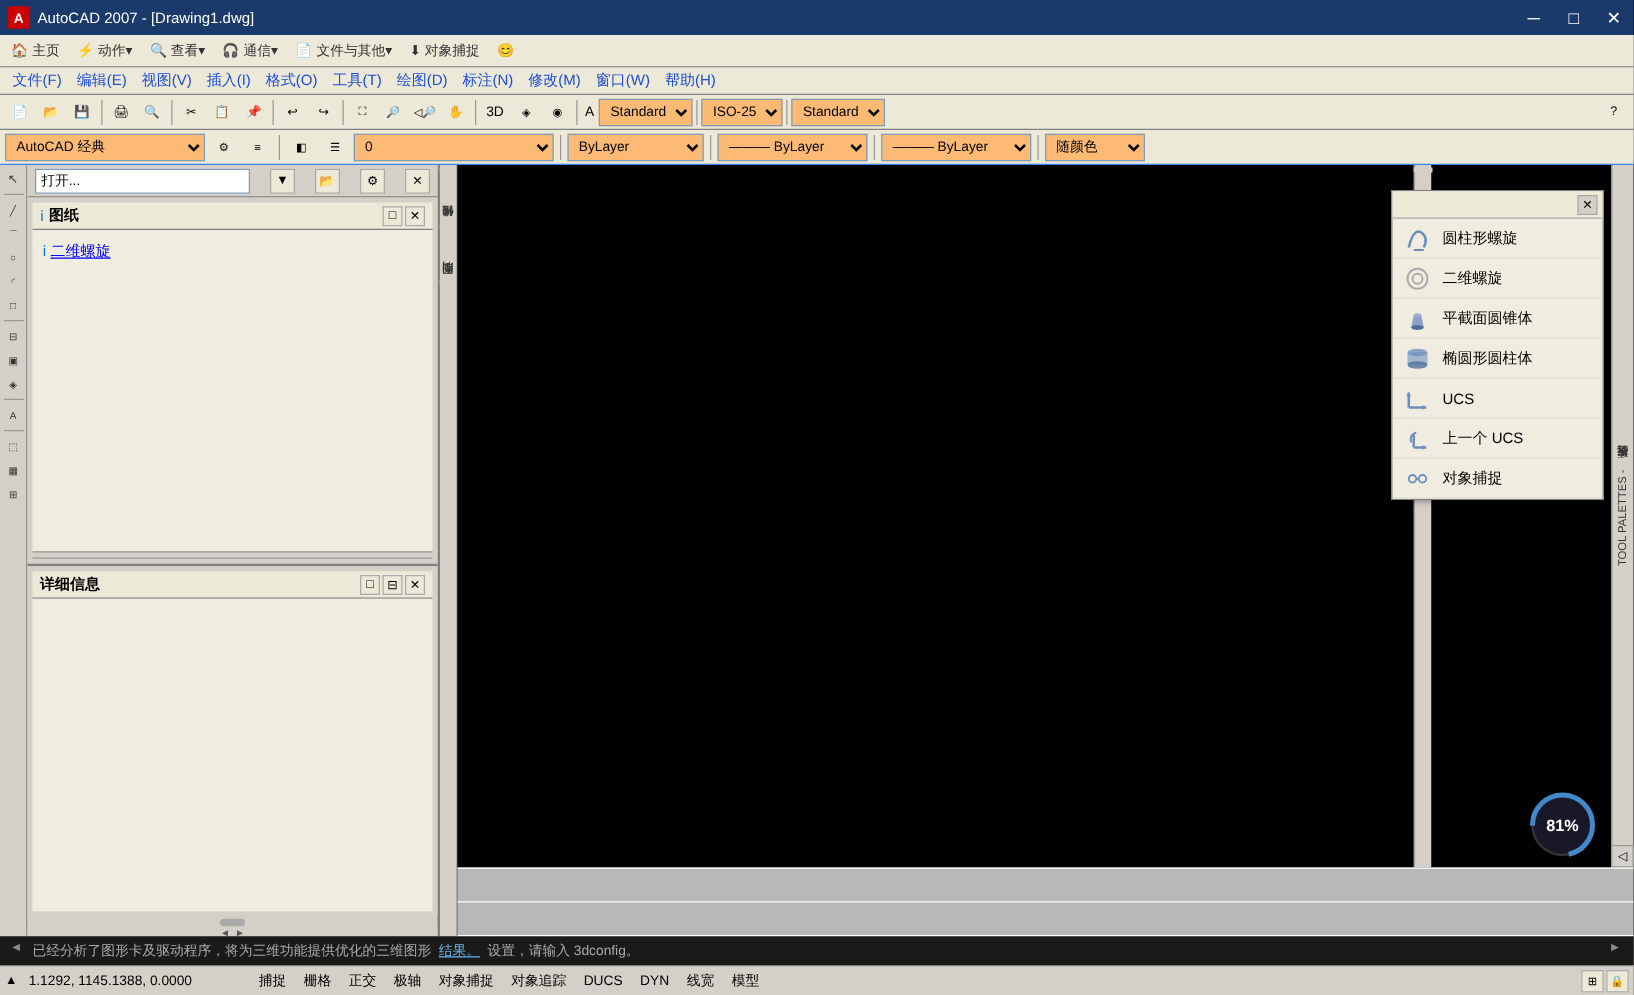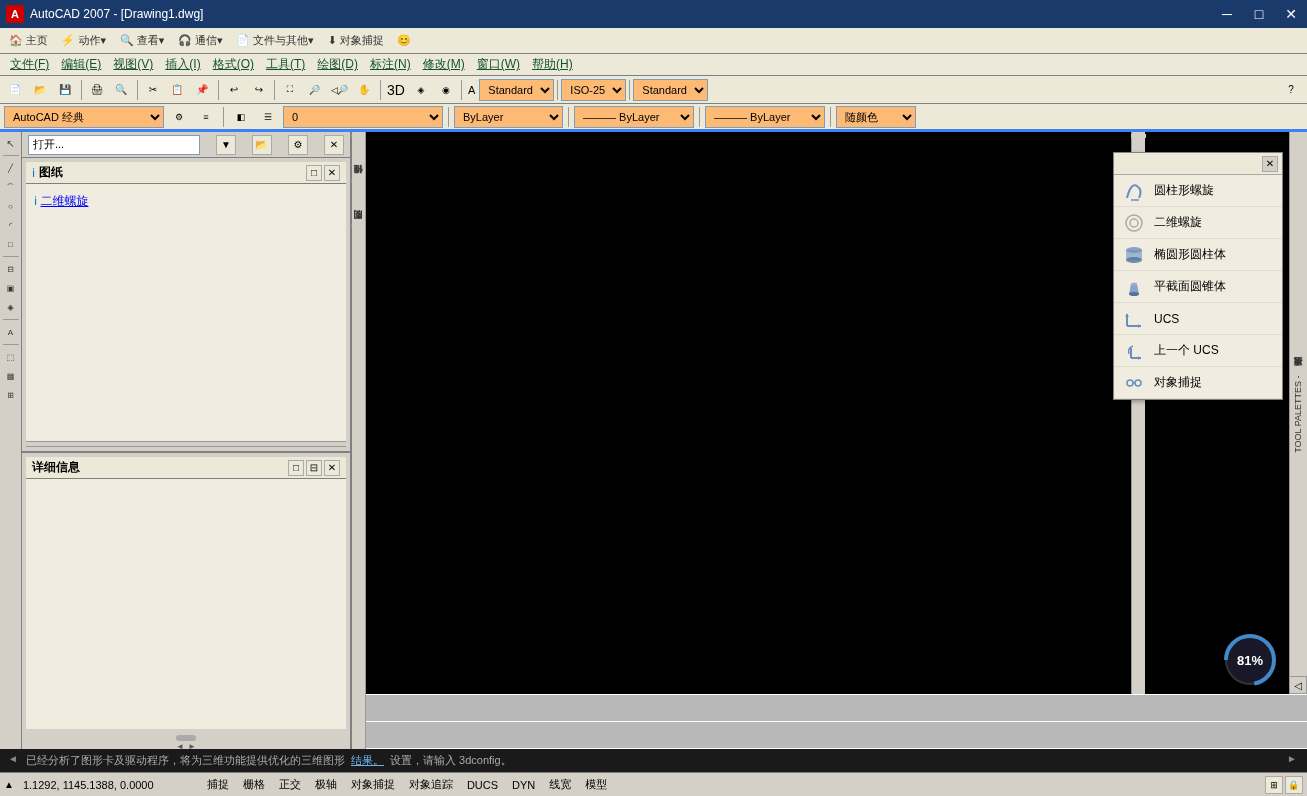--- a/index.html
+++ b/index.html
@@ -20,21 +20,21 @@
       height: 26px; background: #ece9d8; display: flex; align-items: center;
       border-bottom: 1px solid #808080; padding: 0 4px; gap: 4px;
     }
     .ib-btn { height: 22px; display: flex; align-items: center; gap: 3px; cursor: pointer; padding: 0 4px; font-size: 11px; color: #333; border: 1px solid transparent; }
 
     
     #menu-bar {
       height: 22px; background: #ece9d8; display: flex; align-items: center;
       border-bottom: 1px solid #808080; padding: 0 4px;
     }
-    .menu-item { padding: 2px 6px; cursor: pointer; font-size: 12px; color: #14532d; height: 20px; display: flex; align-items: center; text-decoration: underline; }
+    .menu-item { padding: 2px 6px; cursor: pointer; font-size: 12px; color: #1d4ed8; height: 20px; display: flex; align-items: center; }
 
     
     #main-toolbar {
       height: 28px; background: #ece9d8; display: flex; align-items: center;
       border-bottom: 1px solid #808080; padding: 0 4px; gap: 1px;
     }
     .tb-btn { height: 24px; min-width: 24px; background: #ece9d8; border: 1px solid transparent; cursor: pointer; display: flex; align-items: center; justify-content: center; font-size: 10px; }
     .tb-sep { width: 1px; height: 20px; background: #999; margin: 0 2px; }
     .tb-combo { height: 22px; background: #fdba74; border: 1px solid #7f9db9; font-size: 11px; padding: 0 4px; cursor: pointer; }
 
@@ -128,21 +128,21 @@
     #layout-area {
       position: absolute; bottom: 0; left: 0; right: 0; height: 55px; background: #b8b8b8;
       display: flex; flex-direction: column;
     }
     .layout-line { height: 1px; background: white; }
     .layout-spacer { flex: 1; }
 
     
     #toolbar3 {
       height: 28px; background: #ece9d8; display: flex; align-items: center;
-      border-bottom: 3px solid #3b82f6; padding: 0 4px; gap: 3px; flex-shrink: 0;
+      border-bottom: 1px solid #3b82f6; padding: 0 4px; gap: 3px; flex-shrink: 0;
     }
 
     
     #notif-area {
       background: #1a1a1a; color: #aaa; font-size: 11px; padding: 4px 8px;
       display: flex; align-items: flex-start; gap: 6px;
     }
 
     .arrow-btn { font-size: 10px; color: #888; cursor: pointer; width: 12px; }
 
@@ -223,21 +223,21 @@
     <div class="tb-btn">📌</div>
     <div class="tb-sep"></div>
     <div class="tb-btn">↩</div>
     <div class="tb-btn">↪</div>
     <div class="tb-sep"></div>
     <div class="tb-btn" style="font-size:9px;">⛶</div>
     <div class="tb-btn" style="font-size:9px;">🔎</div>
     <div class="tb-btn" style="font-size:9px;">◁🔎</div>
     <div class="tb-btn">✋</div>
     <div class="tb-sep"></div>
-    <div class="tb-btn" style="font-size:14px;text-align:right;">3D</div>
+    <div class="tb-btn" style="font-size:11px;text-align:right;">3D</div>
     <div class="tb-btn" style="font-size:9px;">◈</div>
     <div class="tb-btn" style="font-size:9px;">◉</div>
     <div class="tb-sep"></div>
     <span style="font-size:11px; padding:0 3px;">A</span>
     <select class="tb-combo" value="Standard">
       <option>Standard</option>
     </select>
     <div class="tb-sep"></div>
     <select class="tb-combo">
       <option>ISO-25</option>
@@ -394,37 +394,37 @@
               <circle cx="11" cy="11" r="8" stroke="#aaa" stroke-width="1.5" fill="none"></circle>
               <circle cx="11" cy="11" r="4" stroke="#aaa" stroke-width="1.5" fill="none"></circle>
             </svg>
           </div>
           <span>二维螺旋</span>
         </div>
 
         <div class="cm-item">
           <div class="cm-icon">
             <svg width="22" height="22" viewBox="0 0 22 22">
+              <polygon points="6,18 16,18 14,8 8,8" fill="#7090c0" opacity="0.8"></polygon>
+              <ellipse cx="11" cy="8" rx="3" ry="1.5" fill="#9ab0d0"></ellipse>
+              <ellipse cx="11" cy="18" rx="5" ry="2" fill="#5070a0"></ellipse>
+            </svg>
+          </div>
+          <span>平截面圆锥体</span>
+        </div>
+
+        <div class="cm-item">
+          <div class="cm-icon">
+            <svg width="22" height="22" viewBox="0 0 22 22">
               <ellipse cx="11" cy="6" rx="8" ry="3" fill="#7090c0" opacity="0.8"></ellipse>
               <rect x="3" y="6" width="16" height="10" fill="#7090c0" opacity="0.6"></rect>
               <ellipse cx="11" cy="16" rx="8" ry="3" fill="#5070a0" opacity="0.8"></ellipse>
             </svg>
           </div>
           <span>椭圆形圆柱体</span>
-        </div>
-
-        <div class="cm-item">
-          <div class="cm-icon">
-            <svg width="22" height="22" viewBox="0 0 22 22">
-              <polygon points="6,18 16,18 14,8 8,8" fill="#7090c0" opacity="0.8"></polygon>
-              <ellipse cx="11" cy="8" rx="3" ry="1.5" fill="#9ab0d0"></ellipse>
-              <ellipse cx="11" cy="18" rx="5" ry="2" fill="#5070a0"></ellipse>
-            </svg>
-          </div>
-          <span>平截面圆锥体</span>
         </div>
 
 
         <div class="cm-item">
           <div class="cm-icon">
             <svg width="22" height="22" viewBox="0 0 22 22">
               <line x1="4" y1="18" x2="18" y2="18" stroke="#6a8fbf" stroke-width="2"></line>
               <line x1="4" y1="18" x2="4" y2="6" stroke="#6a8fbf" stroke-width="2"></line>
               <polygon points="18,18 15,16 15,20" fill="#6a8fbf"></polygon>
               <polygon points="4,6 2,9 6,9" fill="#6a8fbf"></polygon>

